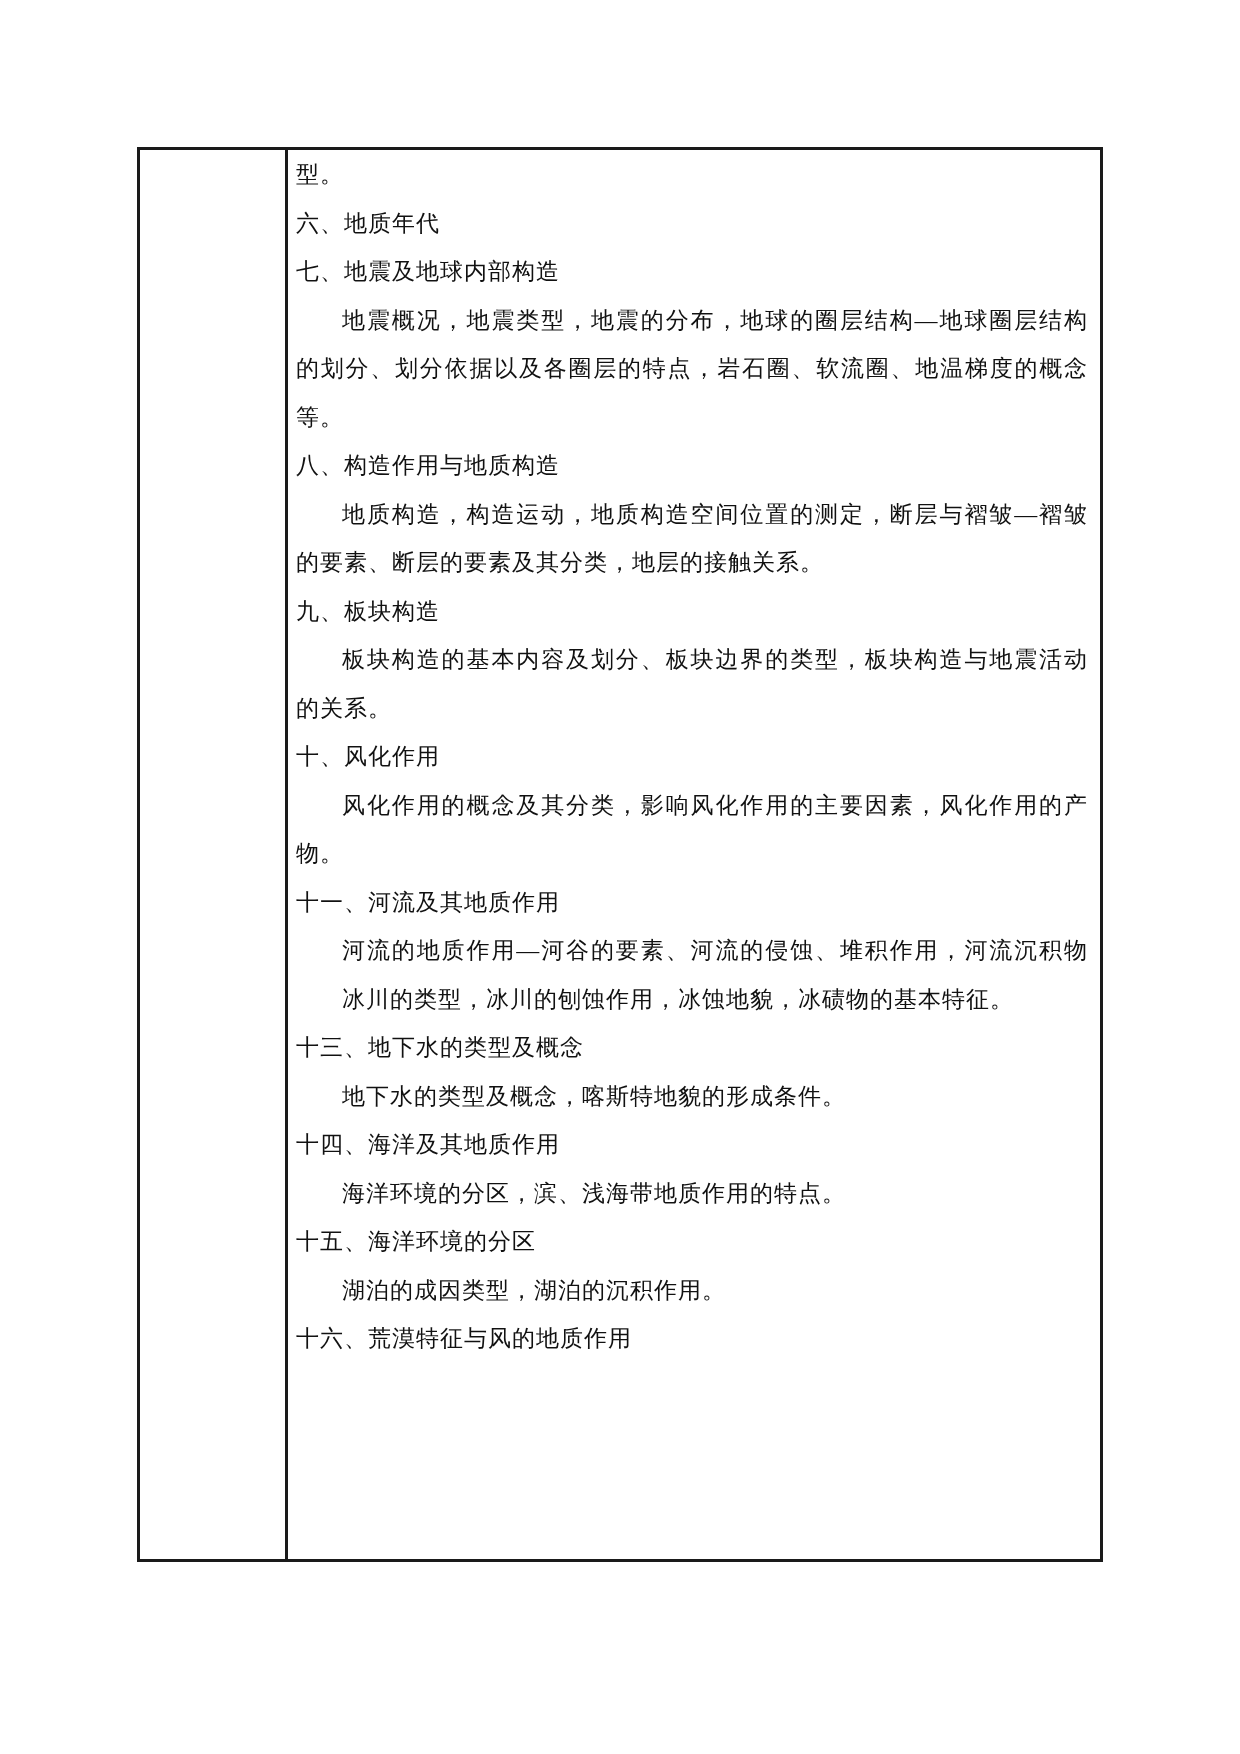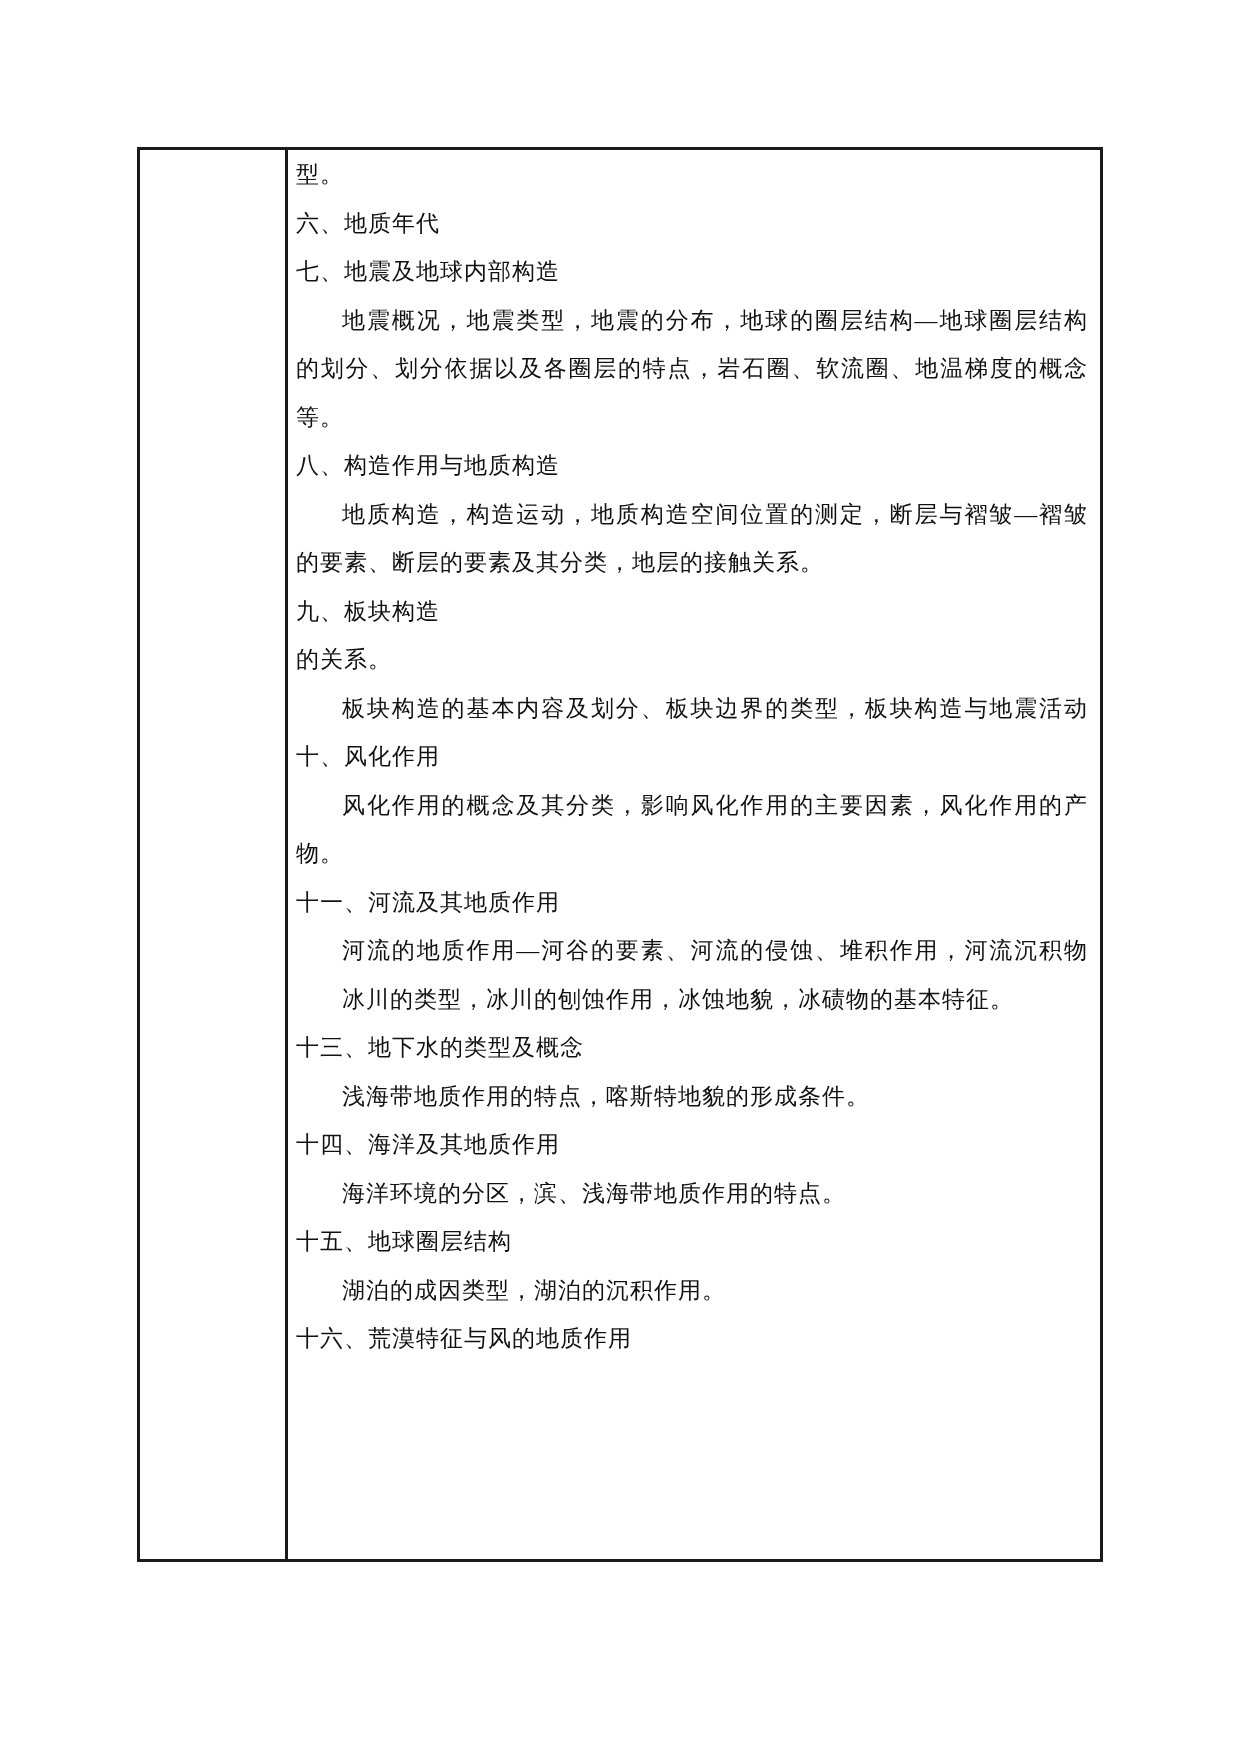--- a/index.html
+++ b/index.html
@@ -66,30 +66,30 @@
         <div class="text-line">型。</div>
         <div class="text-line">六、地质年代</div>
         <div class="text-line">七、地震及地球内部构造</div>
         <div class="text-line indent justify">地震概况，地震类型，地震的分布，地球的圈层结构—地球圈层结构</div>
         <div class="text-line justify">的划分、划分依据以及各圈层的特点，岩石圈、软流圈、地温梯度的概念</div>
         <div class="text-line">等。</div>
         <div class="text-line">八、构造作用与地质构造</div>
         <div class="text-line indent justify">地质构造，构造运动，地质构造空间位置的测定，断层与褶皱—褶皱</div>
         <div class="text-line">的要素、断层的要素及其分类，地层的接触关系。</div>
         <div class="text-line">九、板块构造</div>
+        <div class="text-line indent justify">板块构造的基本内容及划分、板块边界的类型，板块构造与地震活动</div>
         <div class="text-line">的关系。</div>
-        <div class="text-line indent justify">板块构造的基本内容及划分、板块边界的类型，板块构造与地震活动</div>
         <div class="text-line">十、风化作用</div>
         <div class="text-line indent justify">风化作用的概念及其分类，影响风化作用的主要因素，风化作用的产</div>
         <div class="text-line">物。</div>
         <div class="text-line">十一、河流及其地质作用</div>
         <div class="text-line indent justify">河流的地质作用—河谷的要素、河流的侵蚀、堆积作用，河流沉积物</div>
         <div class="text-line indent">冰川的类型，冰川的刨蚀作用，冰蚀地貌，冰碛物的基本特征。</div>
         <div class="text-line">十三、地下水的类型及概念</div>
-        <div class="text-line indent">浅海带地质作用的特点，喀斯特地貌的形成条件。</div>
+        <div class="text-line indent">地下水的类型及概念，喀斯特地貌的形成条件。</div>
         <div class="text-line">十四、海洋及其地质作用</div>
         <div class="text-line indent">海洋环境的分区，滨、浅海带地质作用的特点。</div>
-        <div class="text-line">十五、地球圈层结构</div>
+        <div class="text-line">十五、海洋环境的分区</div>
         <div class="text-line indent">湖泊的成因类型，湖泊的沉积作用。</div>
         <div class="text-line">十六、荒漠特征与风的地质作用</div>
       </div>
   </div>
 </div>
 
 </body></html>

